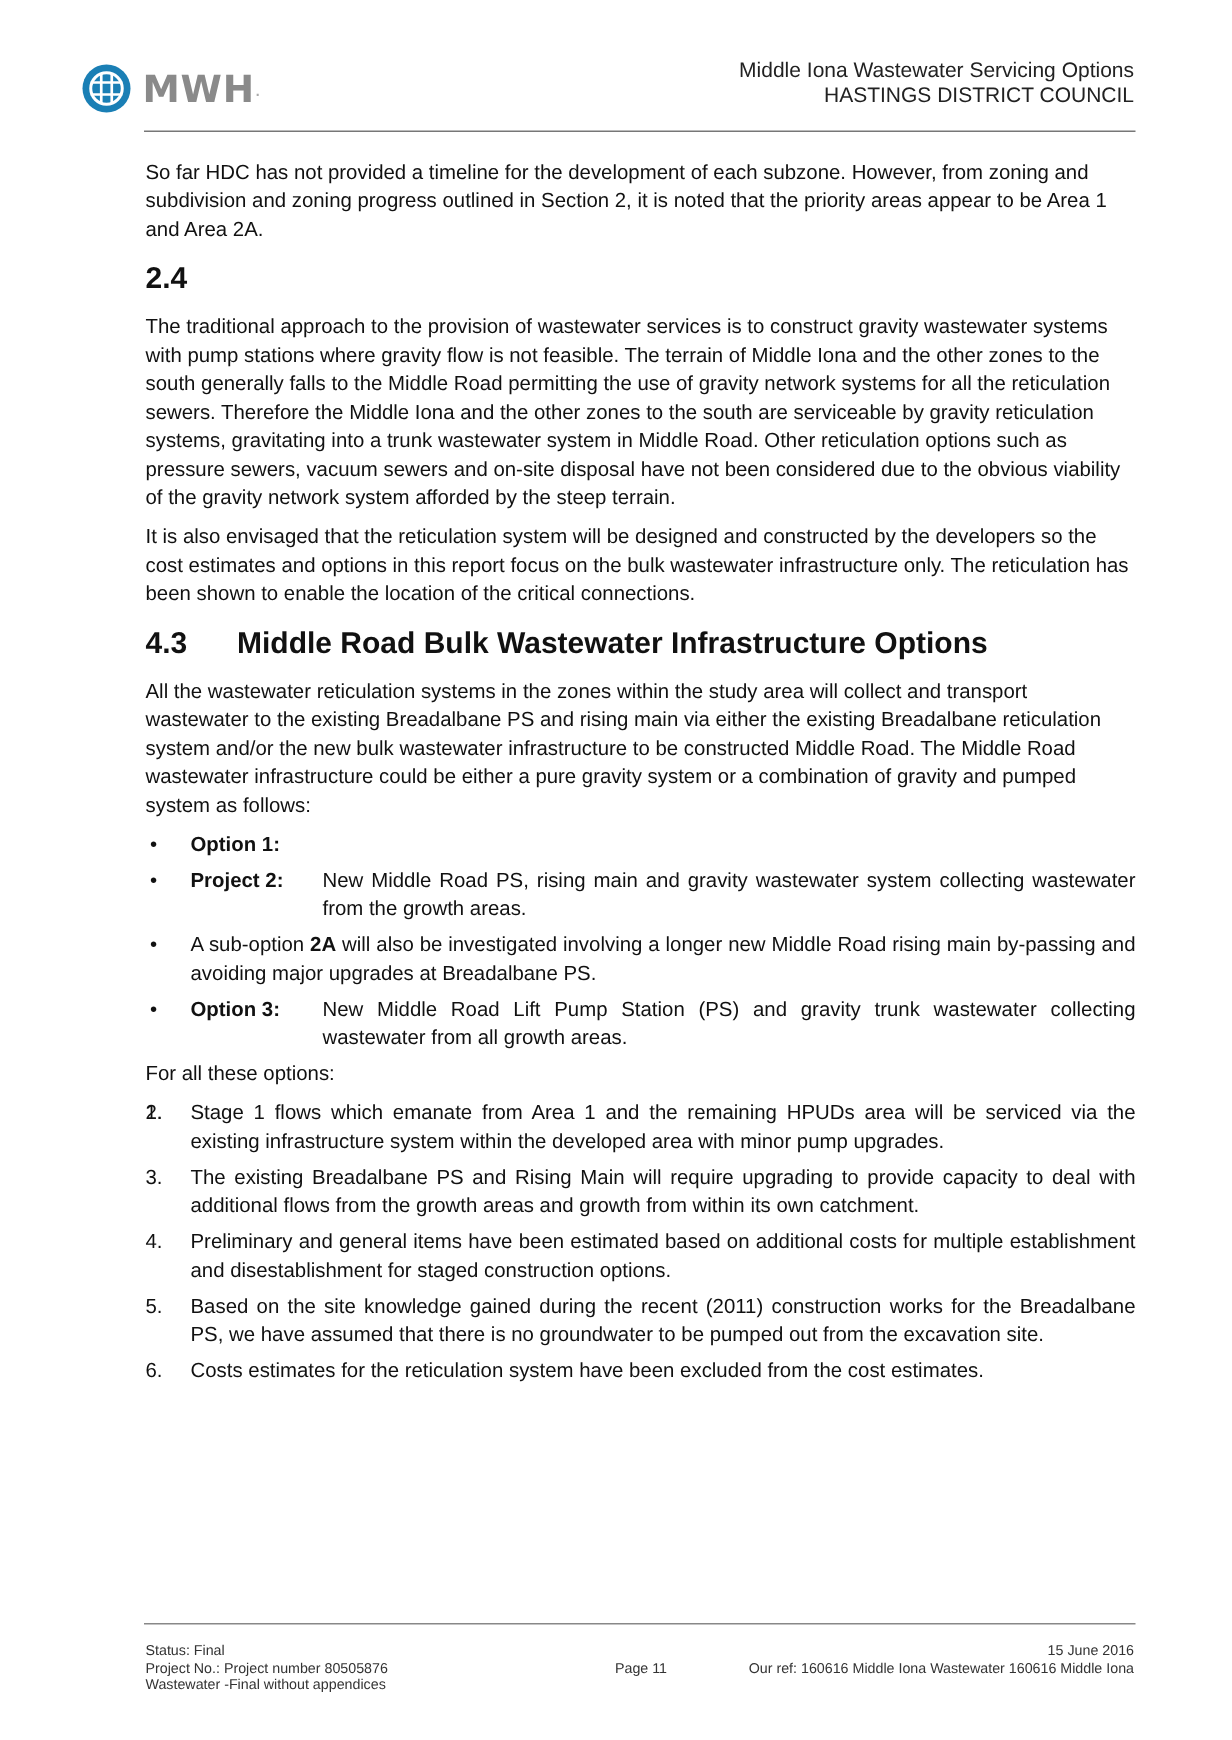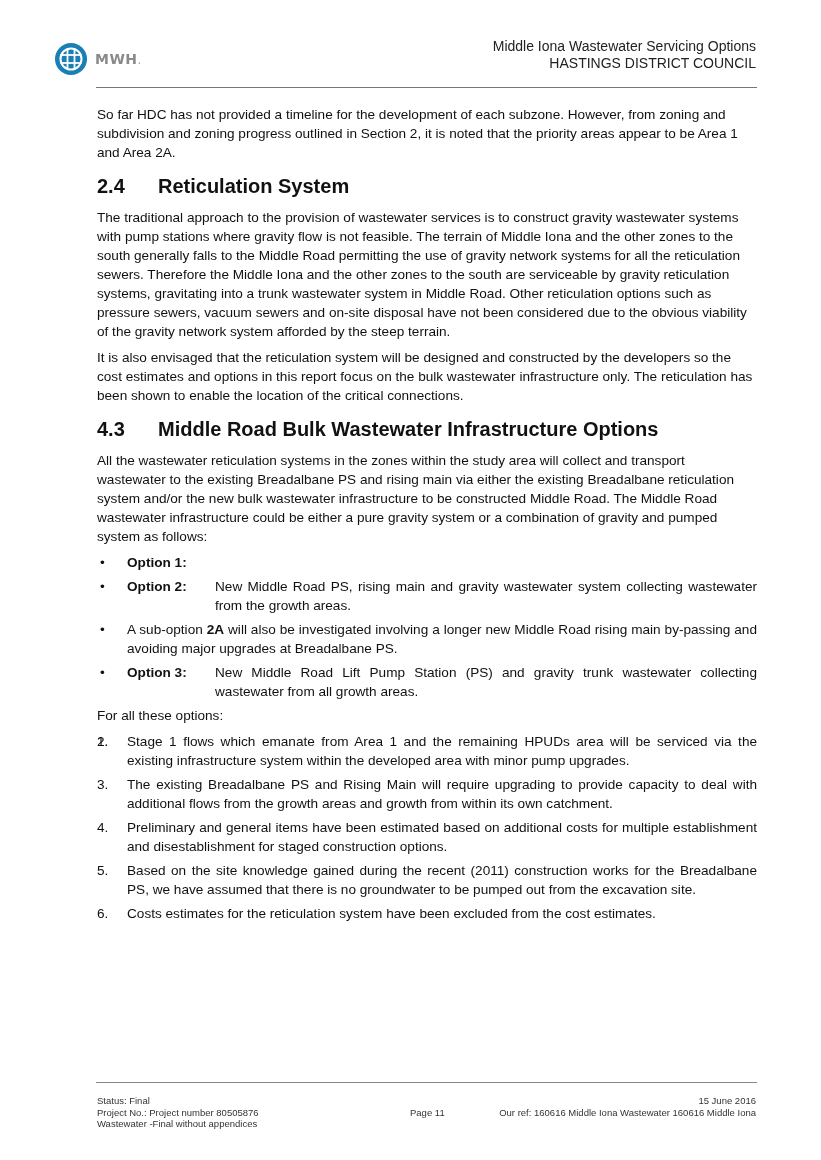--- a/index.html
+++ b/index.html
@@ -1,20 +1,20 @@
 <!DOCTYPE html>
 <html><head>
 <meta charset="utf-8">
 <style>
   html, body { margin:0; padding:0; background:#ffffff; }
   body { width:821px; height:1160px; position:relative; overflow:hidden;
          font-family:"Liberation Sans", sans-serif; color:#111; }
   .logo { position:absolute; left:54px; top:42px; display:flex; align-items:center; }
   .logo svg { width:34px; height:34px; }
-  .logo-text { margin-left:7px; font-size:14px; font-weight:bold; color:#8a8a8a; letter-spacing:0.5px; font-family:"DejaVu Sans", sans-serif; }
+  .logo-text { margin-left:7px; font-size:25px; font-weight:bold; color:#8a8a8a; letter-spacing:0.5px; font-family:"DejaVu Sans", sans-serif; }
   .logo-dot { color:#aaa; font-size:14px; }
   .hdr { position:absolute; right:65px; top:38px; text-align:right; font-size:14px; line-height:17px; color:#222; }
   .hdr-rule { position:absolute; left:96px; right:64px; top:87px; border-top:1px solid #777; }
   .content { position:absolute; left:97px; width:660px; top:105px; font-size:13.6px; line-height:19px; }
   p { margin:0 0 7px 0; }
   h2 { margin:12px 0 10px 0; font-size:20px; font-weight:bold; display:flex; line-height:24px; }
   h2 .num { width:61px; }
   ul.opts { list-style:none; margin:0; padding:0; }
   ul.opts li { position:relative; padding-left:30px; margin-bottom:5px; }
   ul.opts li .bullet { position:absolute; left:3px; top:0; }
@@ -50,42 +50,41 @@
   <div>Middle Iona Wastewater Servicing Options</div>
   <div>HASTINGS DISTRICT COUNCIL</div>
 </div>
 <div class="hdr-rule"></div>
 
 <div class="content">
   <p>So far HDC has not provided a timeline for the development of each subzone. However, from zoning and subdivision and zoning progress outlined in Section 2, it is noted that the priority areas appear to be Area 1 and Area 2A.</p>
 
   <h2>
     <span class="num">2.4</span>
-    <span>Reticulation System</span>
   </h2>
   <p>The traditional approach to the provision of wastewater services is to construct gravity wastewater systems with pump stations where gravity flow is not feasible. The terrain of Middle Iona and the other zones to the south generally falls to the Middle Road permitting the use of gravity network systems for all the reticulation sewers. Therefore the Middle Iona and the other zones to the south are serviceable by gravity reticulation systems, gravitating into a trunk wastewater system in Middle Road. Other reticulation options such as pressure sewers, vacuum sewers and on-site disposal have not been considered due to the obvious viability of the gravity network system afforded by the steep terrain.</p>
   <p>It is also envisaged that the reticulation system will be designed and constructed by the developers so the cost estimates and options in this report focus on the bulk wastewater infrastructure only. The reticulation has been shown to enable the location of the critical connections.</p>
 
   <h2>
     <span class="num">4.3</span>
     <span>Middle Road Bulk Wastewater Infrastructure Options</span>
   </h2>
   <p>All the wastewater reticulation systems in the zones within the study area will collect and transport wastewater to the existing Breadalbane PS and rising main via either the existing Breadalbane reticulation system and/or the new bulk wastewater infrastructure to be constructed Middle Road.  The Middle Road wastewater infrastructure could be either a pure gravity system or a combination of gravity and pumped system as follows:</p>
 
   <ul class="opts">
     <li>
       <span class="bullet">•</span>
       <div class="opt-row">
         <span class="opt-label">Option 1:</span>
       </div>
     </li>
     <li>
       <span class="bullet">•</span>
       <div class="opt-row">
-        <span class="opt-label">Option 2:</span>
+        <span class="opt-label">Project 2:</span>
         <span class="opt-desc">New Middle Road PS, rising main and gravity wastewater system collecting wastewater from the growth areas.</span>
       </div>
     </li>
     <li style="text-align:justify;">
       <span class="bullet">•</span>
       <span>A sub-option </span><b>2A</b><span> will also be investigated involving a longer new Middle Road rising main by-passing and avoiding major upgrades at Breadalbane PS.</span>
     </li>
     <li>
       <span class="bullet">•</span>
       <div class="opt-row">

